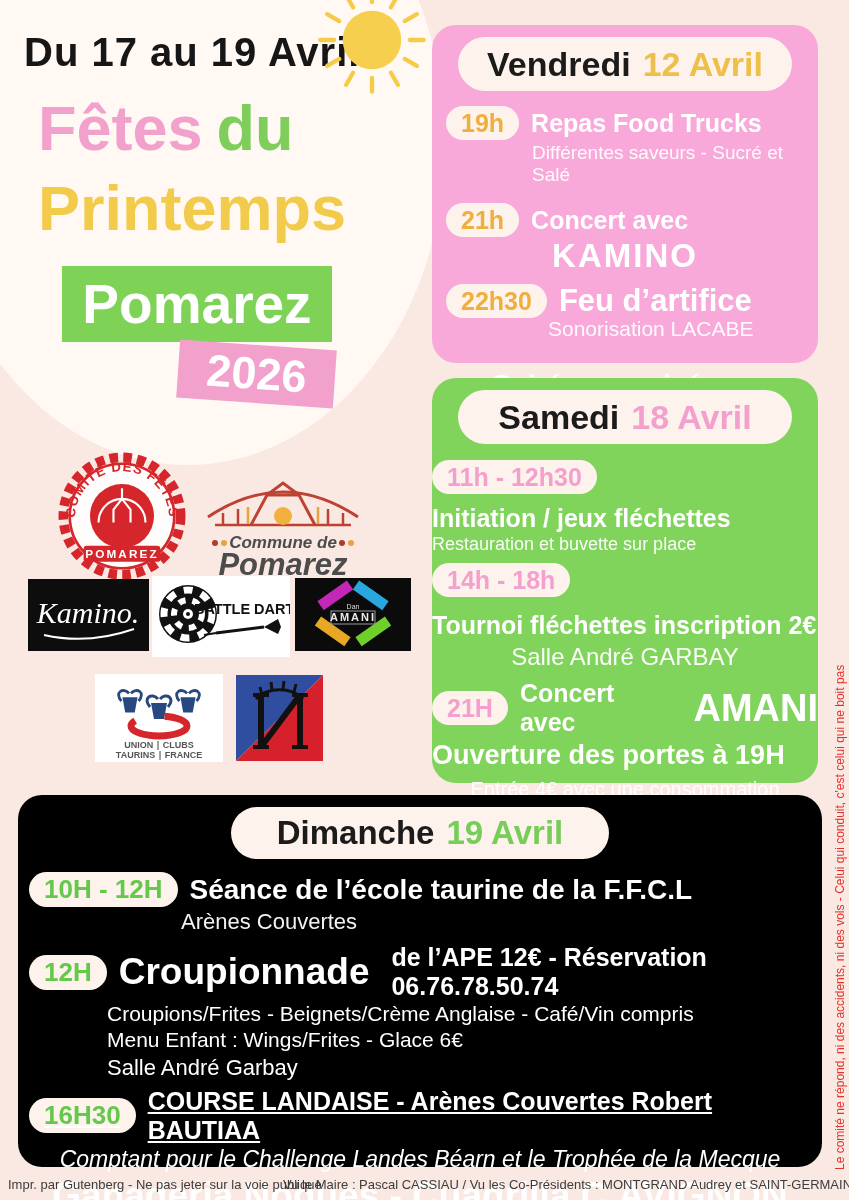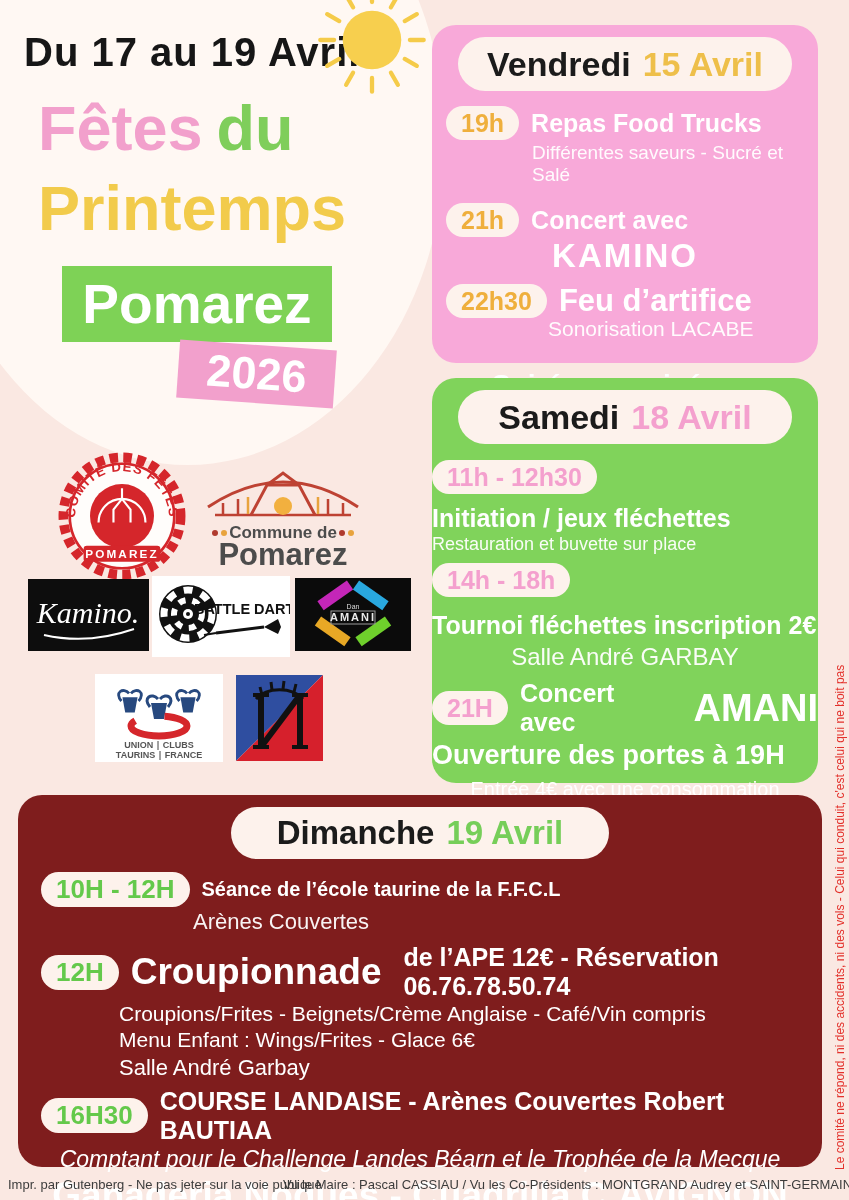--- a/index.html
+++ b/index.html
@@ -16,37 +16,37 @@
   .title1 .p1{color:#F2A0CC;} .title1 .p2{color:#7FCE5B; margin-left:14px;}
   .title2{position:absolute; left:38px; top:172px; font-size:63px; font-weight:bold; color:#F2CB4B;}
   .town-box{position:absolute; left:62px; top:266px; width:270px; height:76px; background:#7ED256;
     display:flex; align-items:center; justify-content:center; color:#fff; font-size:55px; font-weight:bold;}
   .year-box{position:absolute; left:178px; top:345px; width:157px; height:58px; background:#F2A0CC;
     transform:rotate(4deg); display:flex; align-items:center; justify-content:center; color:#fff; font-size:45px; font-weight:bold;}
   
   .panel{position:absolute; border-radius:24px; color:#fff;}
   .panel.pink{left:432px; top:25px; width:386px; height:338px; background:#F8A9D9; padding:12px 14px; box-sizing:border-box;}
   .panel.green{left:432px; top:378px; width:386px; height:405px; background:#80D35B; padding:12px 0; box-sizing:border-box;}
-  .panel.orange{left:18px; top:795px; width:804px; height:372px; background:#7f1d1d; padding:10px 23px; box-sizing:border-box;}
+  .panel.orange{left:18px; top:795px; width:804px; height:372px; background:#000000; padding:10px 11px; box-sizing:border-box;}
   .header-pill{background:#FDF2EC; border-radius:999px; display:flex; align-items:center; justify-content:center; gap:12px; font-weight:bold; margin:0 auto;}
   .pink .header-pill, .green .header-pill{width:334px; height:54px; font-size:34px;}
   .orange .header-pill{width:378px; height:52px; font-size:33px; margin-top:2px;}
   .header-pill .day{color:#1b1b1b;}
   .pink .header-pill .date{color:#EEBF4A;}
   .green .header-pill .date{color:#F4A0CE;}
   .orange .header-pill .date{color:#76CE59;}
   .time-pill{background:#FDF2EC; border-radius:999px; font-weight:bold; padding:2px 15px; display:inline-block; line-height:1.2;}
   .pink .time-pill{color:#EFAF3D; font-size:25px;}
   .green .time-pill{color:#F4A0CE; font-size:25px;}
   .orange .time-pill{color:#64C94B; font-size:26px;}
   .row{display:flex; align-items:center; gap:12px;}
   .ev-title{font-weight:bold;}
   .pink .ev-title{font-size:25px;}
   .green .ev-title{font-size:25px;}
-  .orange .ev-title{font-size:20px;}
+  .orange .ev-title{font-size:28px;}
   .sub{color:rgba(255,255,255,.95);}
   
   .f-row1{margin-top:15px;}
   .f-sub1{font-size:19px; margin:2px 0 0 86px;}
   .f-row2{margin-top:17px;}
   .f-artist{font-size:33px; font-weight:bold; text-align:center; letter-spacing:2px;}
   .f-row3{margin-top:8px;}
   .f-row3 .ev-title{font-size:31px;}
   .f-sub3{font-size:21px; margin:-2px 0 0 102px;}
   .f-note{font-size:28px; font-weight:bold; text-align:center; line-height:1.6; margin-top:22px; padding:0 26px;}
@@ -62,21 +62,21 @@
   .s-doors{font-size:27px; font-weight:bold; margin-top:3px;}
   .s-details{font-size:20px; text-align:center; line-height:1.32; margin-top:5px;}
   
   .d-row1{margin-top:13px;}
   .d-sub1{font-size:22px; margin:2px 0 0 152px;}
   .d-row2{margin-top:8px;}
   .d-big{font-size:37px; font-weight:bold; margin-right:10px;}
   .d-rest{font-size:25px; font-weight:bold;}
   .d-italic{font-size:21px; margin-left:78px; line-height:1.25;}
   .d-salle{font-size:22px; margin-left:78px; margin-top:1px;}
-  .d-row3{margin-top:6px;}
+  .d-row3{margin-top:6px;text-decoration:underline;}
   .d-row3 .ev-title{font-size:25px;}
   .d-sub3{font-size:23px; font-style:italic; text-align:center; margin-top:1px;}
   .d-ganaderia{font-size:37px; font-weight:bold; text-align:center; margin-top:2px;}
   
   .logo{position:absolute;}
   .logo-kamino{left:28px; top:579px; width:121px; height:72px; background:#0d0d0d; display:flex; align-items:center; justify-content:center;}
   .logo-battle{left:152px; top:576px; width:138px; height:81px; background:#fff;}
   .logo-amani{left:295px; top:578px; width:116px; height:73px; background:#0b0b0b; overflow:hidden;}
   .logo-uct{left:95px; top:674px; width:128px; height:88px; background:#fff;}
   .logo-ffcl{left:236px; top:675px; width:87px; height:86px;}
@@ -120,21 +120,21 @@
   <div class="town-box">
     <span>Pomarez</span>
   </div>
   <div class="year-box">
     <span>2026</span>
   </div>
 
   <div class="panel pink">
     <div class="header-pill">
       <span class="day">Vendredi</span>
-      <span class="date">15 Avril</span>
+      <span class="date">12 Avril</span>
     </div>
     <div class="row f-row1">
       <span class="time-pill">19h</span>
       <span class="ev-title">Repas Food Trucks</span>
     </div>
     <div class="sub f-sub1">Différentes saveurs - Sucré et Salé</div>
     <div class="row f-row2">
       <span class="time-pill">21h</span>
       <span class="ev-title">Concert avec</span>
     </div>
@@ -188,21 +188,21 @@
           <path id="arcTop" d="M16,62 A44,44 0 1 1 104,62" fill="none"></path>
         </defs>
       <text font-size="12.5" font-weight="bold" fill="#D5262B" letter-spacing="1">
         <textPath href="#arcTop" startOffset="50%" text-anchor="middle">COMITÉ DES FÊTES</textPath>
       </text>
       <rect x="24" y="88" width="72" height="15" rx="3" fill="#D5262B"></rect>
       <text x="60" y="99.5" font-size="11" font-weight="bold" fill="#fff" text-anchor="middle" letter-spacing="2">POMAREZ</text>
     </svg>
   </div>
 
-  <div class="logo" style="left:193px; top:455px; width:180px; height:115px;">
+  <div class="logo" style="left:193px; top:465px; width:180px; height:115px;font-style:italic;">
     <svg viewBox="0 0 180 115" width="180" height="115">
       <path d="M15,52 Q90,2 165,52" fill="none" stroke="#BE4233" stroke-width="3"></path>
       <path d="M22,60 L158,60" fill="none" stroke="#BE4233" stroke-width="2.5"></path>
       <g stroke="#BE4233" stroke-width="2.5">
         <line x1="30" y1="48" x2="30" y2="59"></line>
           <line x1="45" y1="44" x2="45" y2="59"></line>
         <line x1="135" y1="44" x2="135" y2="59"></line>
           <line x1="150" y1="48" x2="150" y2="59"></line>
       </g>
       <g stroke="#E8A33D" stroke-width="2.5">

